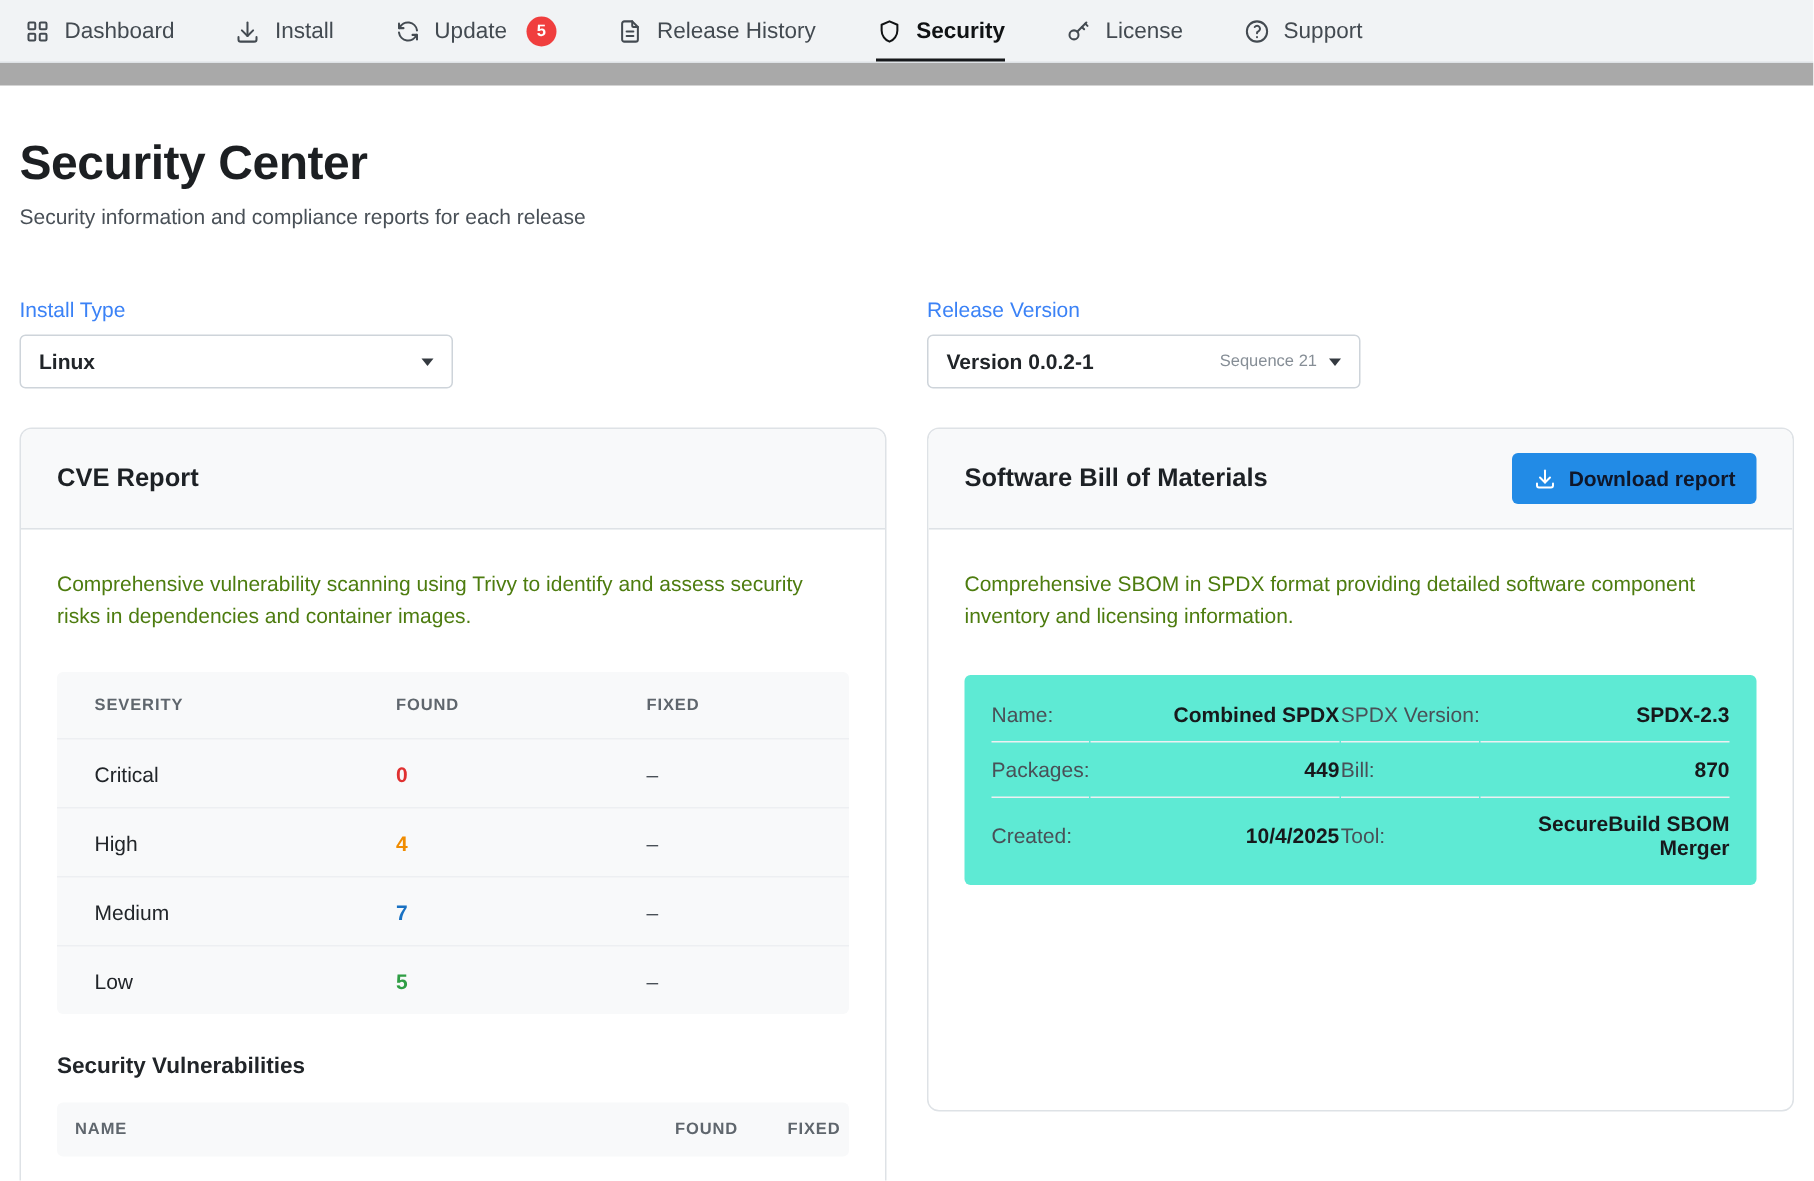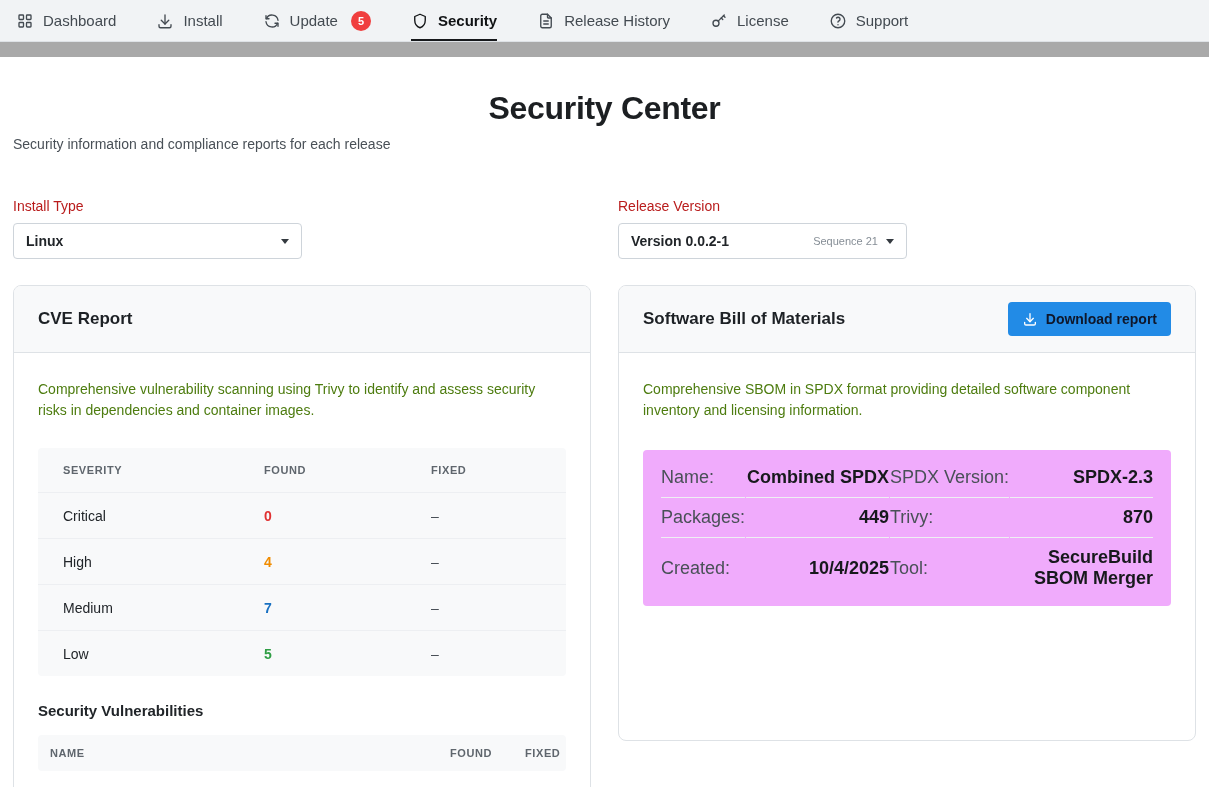--- a/index.html
+++ b/index.html
@@ -26,26 +26,26 @@
   .nav-item.active svg { stroke: #101214; }
   .nav-badge {
     min-width: 20px; height: 20px; border-radius: 10px; margin-left: 4px;
     color: #fff; font-size: 11px; font-weight: 700;
     display: inline-flex; align-items: center; justify-content: center; padding: 0 6px;
   }
   .gray-strip { height: 15px; background: #a9a9a9; }
 
   
   .content { padding: 0 13px; }
-  h1.page-title { font-size: 32px; font-weight: 700; letter-spacing: -0.3px; margin: 33px 0 9px; color: #1c1f22; text-align: center; }
+  h1.page-title { font-size: 32px; font-weight: 700; letter-spacing: -0.3px; margin: 33px 0 9px; color: #1c1f22; }
   .subtitle { font-size: 14px; color: #495057; margin: 0; }
 
   .two-col { display: grid; grid-template-columns: 578px 578px; column-gap: 27px; }
   .filters { margin-top: 46px; }
-  .filter-label { display: block; font-size: 14px; font-weight: 500; color: #b91c1c; margin-bottom: 9px; }
+  .filter-label { display: block; font-size: 14px; font-weight: 500; color: #3b82f6; margin-bottom: 9px; }
   .select {
     width: 289px; height: 36px; border: 1px solid #ced4da; border-radius: 4px;
     background: #fff; display: flex; align-items: center; padding: 0 12px;
     font-size: 14px; font-weight: 600; cursor: pointer; color: #212529;
   }
   .caret {
     width: 0; height: 0; margin-left: auto;
     border-left: 4px solid transparent; border-right: 4px solid transparent;
     border-top: 5px solid #343a40; flex: none;
   }
@@ -86,22 +86,22 @@
   }
 
   
   .btn-download {
     border: none; border-radius: 4px; height: 34px; padding: 0 14px;
     display: flex; align-items: center; gap: 8px;
     color: #0f172a; font-size: 14px; font-weight: 600; cursor: pointer;
     font-family: "Liberation Sans", "DejaVu Sans", sans-serif;
   }
   .details {
-    margin-top: 29px; background: #f0abfc; border-radius: 4px;
-    padding: 8px 18px; font-size: 18px;
+    margin-top: 29px; background: #5eead4; border-radius: 4px;
+    padding: 8px 18px; font-size: 14px;
     display: grid; grid-template-columns: auto 1fr auto 1fr; column-gap: 1px;
   }
   .d-cell { padding: 9px 0; display: flex; align-items: center; min-height: 37px; }
   .details > .d-cell:nth-child(-n+8) { border-bottom: 1px solid #eef0f2; }
   .d-label { color: #495057; }
   .d-value { justify-content: flex-end; text-align: right; font-weight: 700; color: #17191c; }
 </style>
 </head>
 <body>
 
@@ -132,38 +132,38 @@
       <svg width="18" height="18" viewBox="0 0 24 24" fill="none" stroke-width="1.8" stroke-linecap="round" stroke-linejoin="round">
           <path d="M20 11A8.1 8.1 0 0 0 4.5 9"></path>
           <path d="M4 5v4h4"></path>
           <path d="M4 13a8.1 8.1 0 0 0 15.5 2"></path>
           <path d="M20 19v-4h-4"></path>
         </svg>
     </span>
     <span>Update</span>
     <span class="nav-badge" style="background-color: rgb(240, 62, 62);">5</span>
   </a>
-  <a class="nav-item active">
-    <span style="display:flex">
-      <svg width="18" height="18" viewBox="0 0 24 24" fill="none" stroke-width="1.8" stroke-linecap="round" stroke-linejoin="round">
-          <path d="M12 3l7 3v5c0 4.6-3 8.6-7 10-4-1.4-7-5.4-7-10V6l7-3z"></path>
-        </svg>
-    </span>
-    <span>Security</span>
-  </a>
   <a class="nav-item">
     <span style="display:flex">
       <svg width="18" height="18" viewBox="0 0 24 24" fill="none" stroke-width="1.8" stroke-linecap="round" stroke-linejoin="round">
           <path d="M14 3v4a1 1 0 0 0 1 1h4"></path>
           <path d="M17 21H7a2 2 0 0 1-2-2V5a2 2 0 0 1 2-2h7l5 5v11a2 2 0 0 1-2 2z"></path>
           <path d="M9 12h6"></path>
           <path d="M9 16h6"></path>
         </svg>
     </span>
     <span>Release History</span>
+  </a>
+  <a class="nav-item active">
+    <span style="display:flex">
+      <svg width="18" height="18" viewBox="0 0 24 24" fill="none" stroke-width="1.8" stroke-linecap="round" stroke-linejoin="round">
+          <path d="M12 3l7 3v5c0 4.6-3 8.6-7 10-4-1.4-7-5.4-7-10V6l7-3z"></path>
+        </svg>
+    </span>
+    <span>Security</span>
   </a>
   <a class="nav-item">
     <span style="display:flex">
       <svg width="18" height="18" viewBox="0 0 24 24" fill="none" stroke-width="1.8" stroke-linecap="round" stroke-linejoin="round">
           <circle cx="8" cy="15" r="4"></circle>
           <path d="M10.85 12.15L19 4"></path>
           <path d="M18 5l2 2"></path>
           <path d="M15 8l2 2"></path>
         </svg>
     </span>
@@ -269,21 +269,21 @@
         <p class="desc">Comprehensive SBOM in SPDX format providing detailed software component inventory and licensing information.</p>
 
         <div class="details">
           <div class="d-cell d-label">Name:</div>
           <div class="d-cell d-value">Combined SPDX</div>
           <div class="d-cell d-label">SPDX Version:</div>
           <div class="d-cell d-value">SPDX-2.3</div>
 
           <div class="d-cell d-label">Packages:</div>
           <div class="d-cell d-value">449</div>
-          <div class="d-cell d-label">Trivy:</div>
+          <div class="d-cell d-label">Bill:</div>
           <div class="d-cell d-value">870</div>
 
           <div class="d-cell d-label">Created:</div>
           <div class="d-cell d-value">10/4/2025</div>
           <div class="d-cell d-label">Tool:</div>
           <div class="d-cell d-value">SecureBuild SBOM Merger</div>
         </div>
       </div>
     </section>
 

